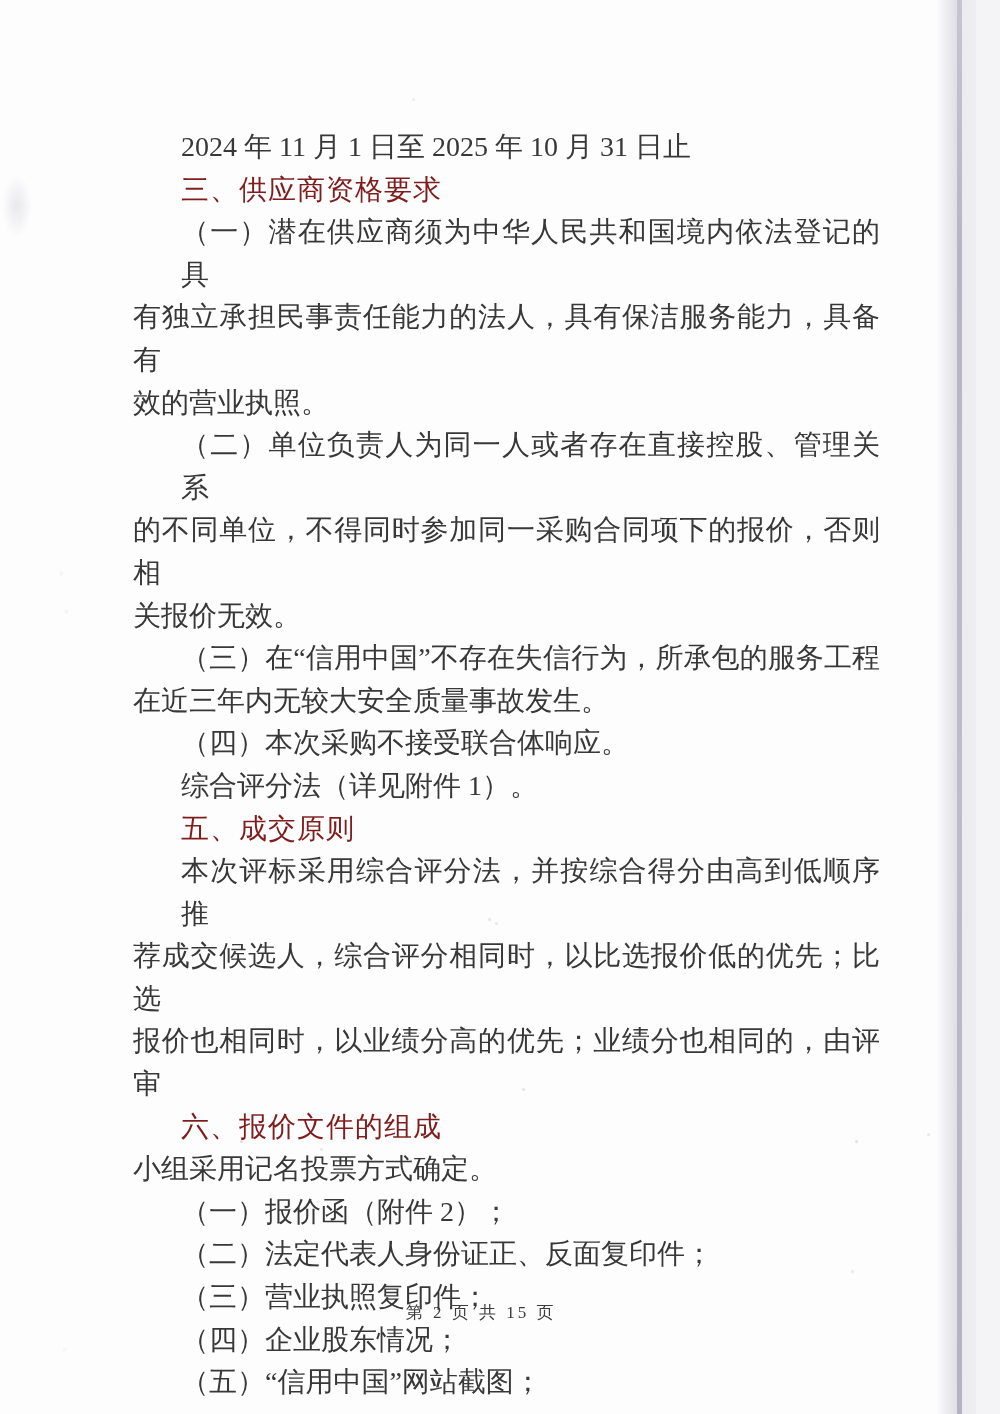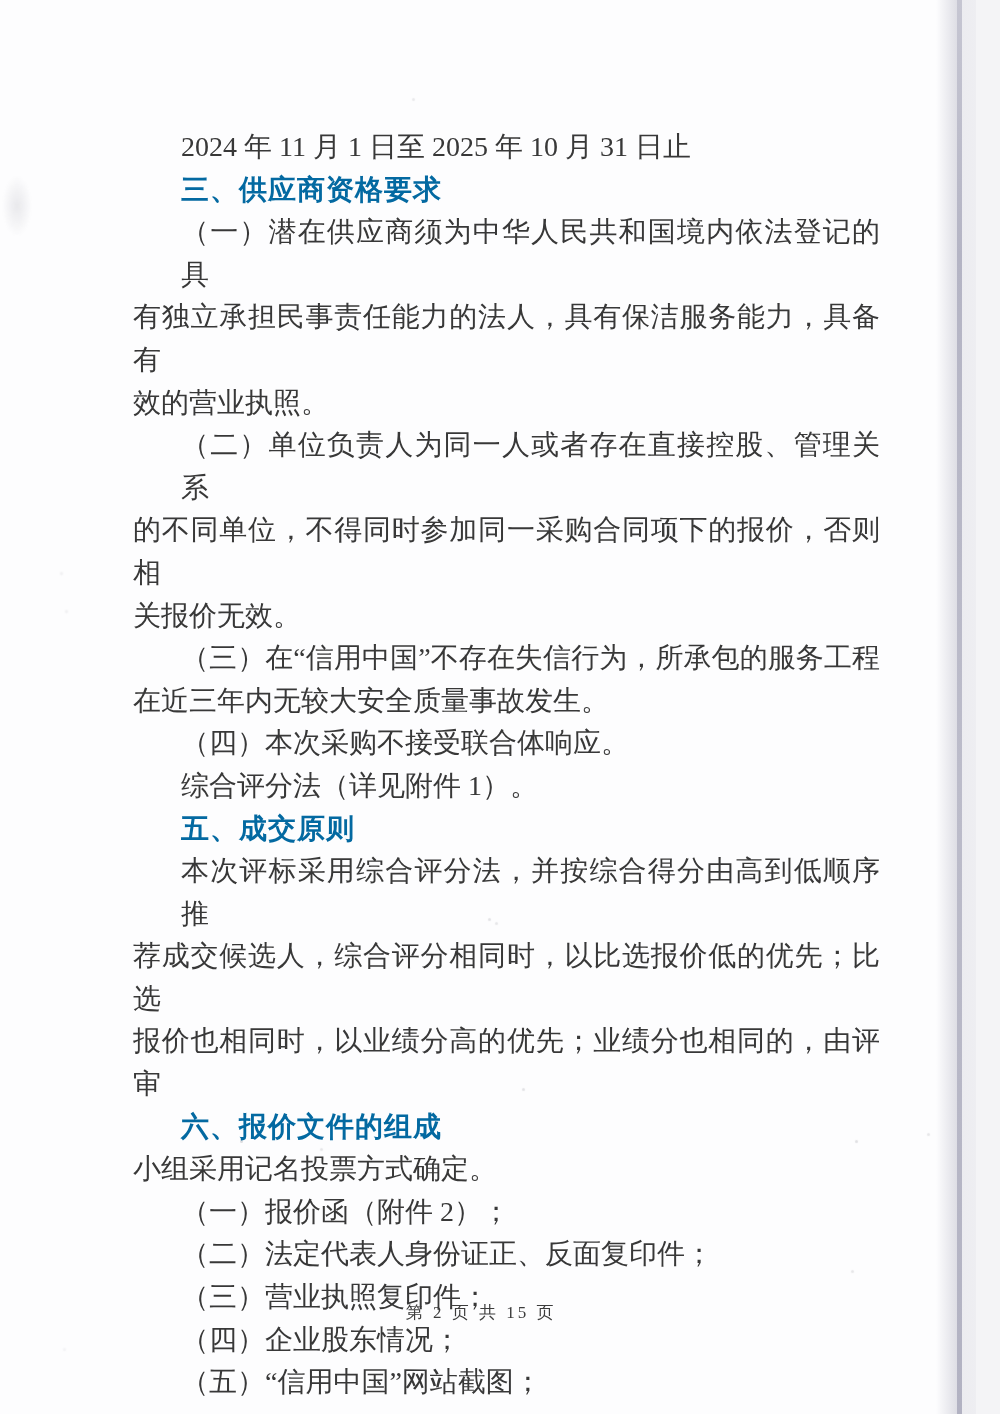--- a/index.html
+++ b/index.html
@@ -58,22 +58,22 @@
   }
   .line { white-space: nowrap; }
   .line.indent { padding-left: 48px; }
   .line.fill {
     white-space: normal;
     text-align: justify;
     text-align-last: justify;
   }
   .line.heading {
     font-family: "Liberation Sans", "DejaVu Sans", sans-serif;
-    font-weight: bold;
-    color: #0369a1;
+    font-weight: normal;
+    color: #7f1d1d;
     letter-spacing: 1px;
   }
   .footer {
     position: absolute; left: 0; top: 1301px; width: 962px;
     text-align: center;
     font-size: 17px; color: #3c3c3c;
     letter-spacing: 3px;
   }
 </style>
 </head>

